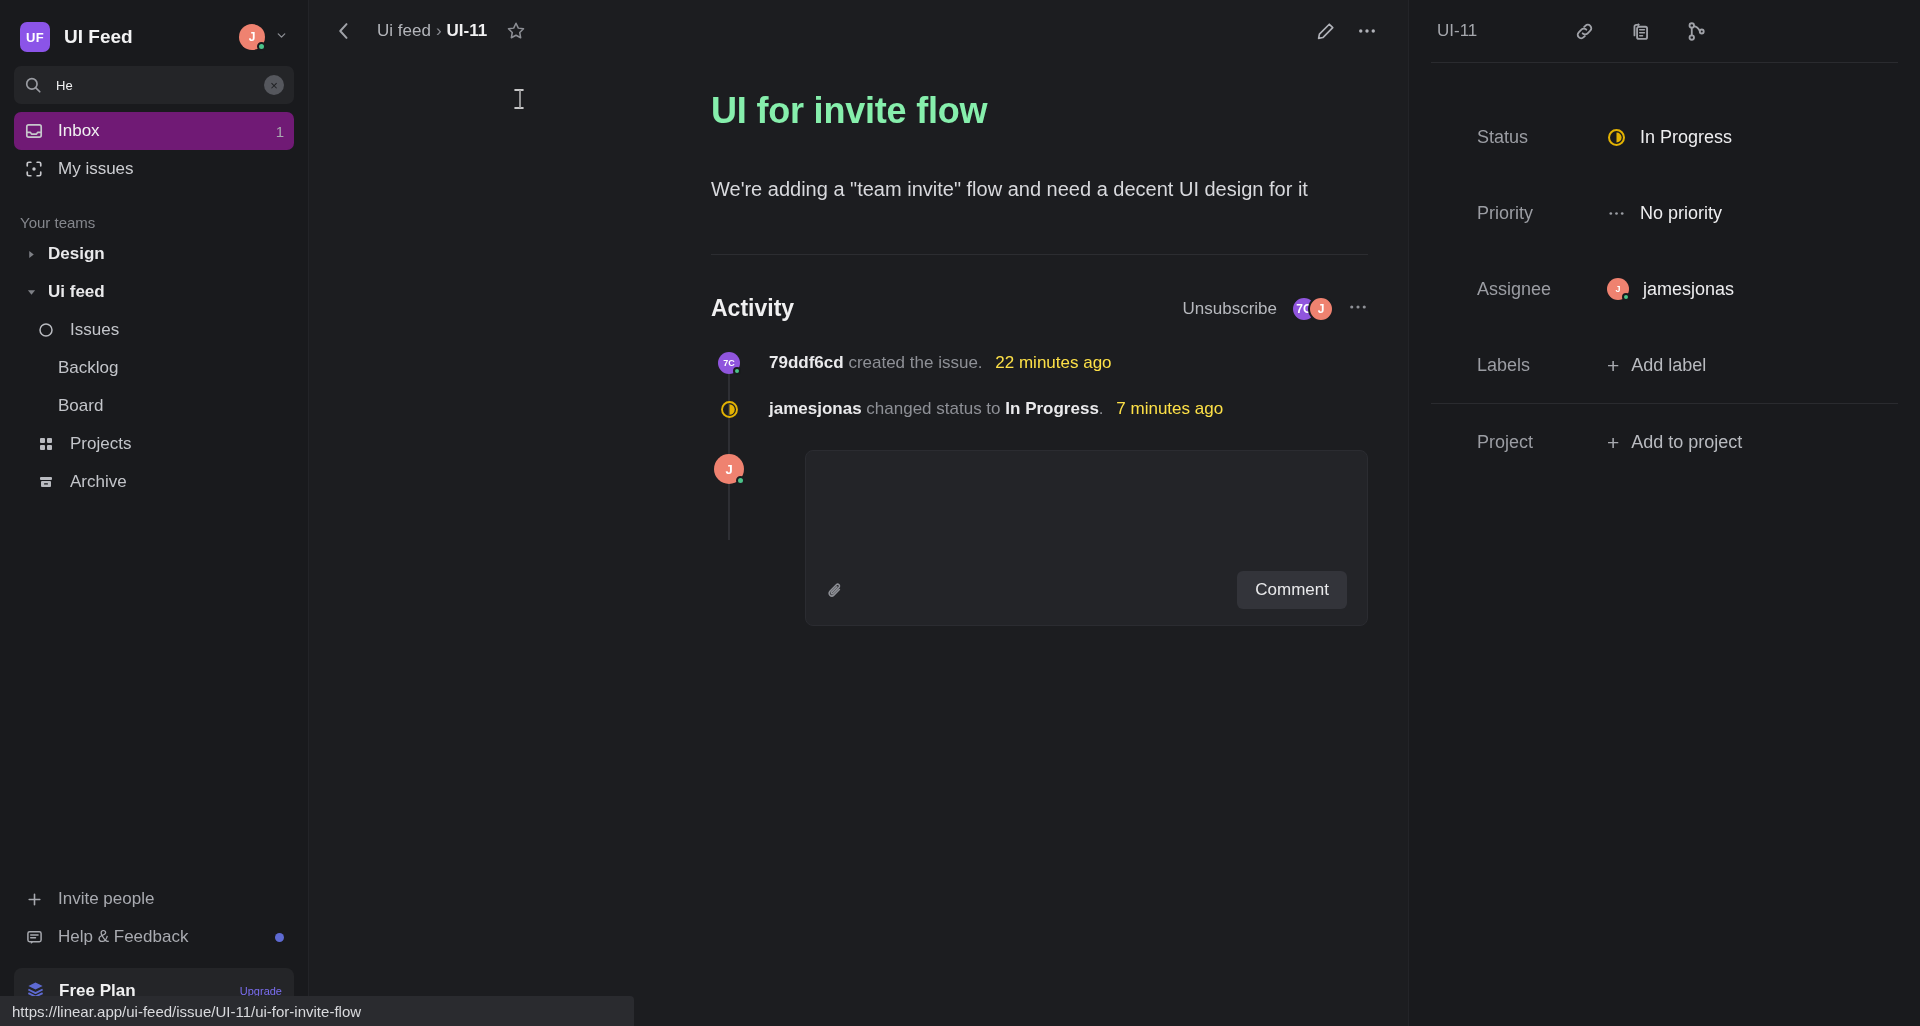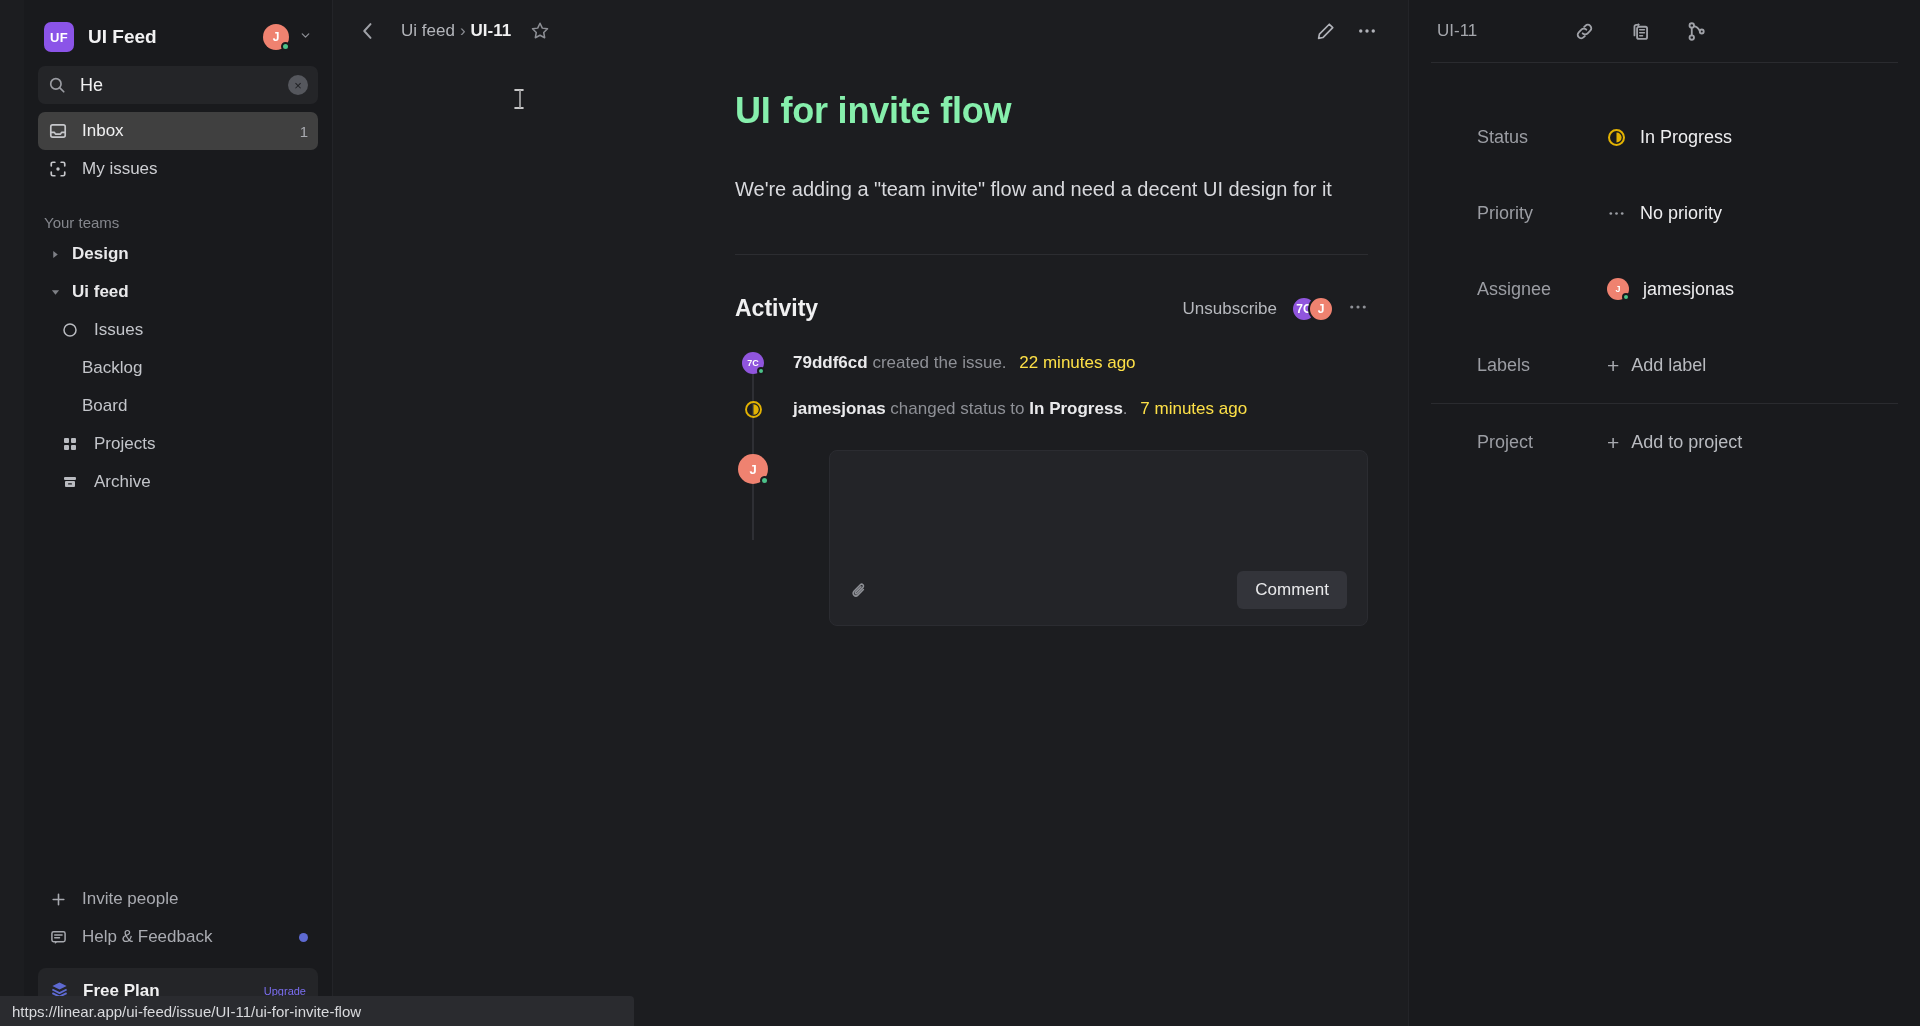--- a/index.html
+++ b/index.html
@@ -3,21 +3,21 @@
 <meta charset="utf-8">
 <style>
   * { box-sizing: border-box; margin: 0; padding: 0; }
   html, body {
     width: 1920px; height: 1026px;
     background: #1c1d20;
     font-family: "Liberation Sans", sans-serif;
     color: #e6e6e8;
     overflow: hidden;
   }
-  .app { display: flex; width: 1920px; height: 1026px; position: relative; padding-left: 24px; }
+  .app { display: flex; width: 1920px; height: 1026px; position: relative; }
 
   
   .sidebar {
     width: 308px; height: 1026px;
     background: #191a1d;
     display: flex; flex-direction: column;
     flex: 0 0 308px;
     position: relative;
   }
   .sb-top { padding: 14px 14px 0 14px; }
@@ -46,35 +46,35 @@
   .chev-down { color: #8b8d93; font-size: 13px; }
 
   .search-box {
     margin: 6px 14px 0 14px;
     height: 38px; border-radius: 7px;
     background: #242528;
     display: flex; align-items: center; padding: 0 10px;
   }
   .search-box .si { color: #9a9ca2; display:flex; }
   .search-input-txt {
-    flex: 1; margin-left: 14px; font-size: 18px; color: #f1f1f2;
+    flex: 1; margin-left: 14px; font-size: 13px; color: #f1f1f2;
   }
   .clear-btn {
     width: 20px; height: 20px; border-radius: 50%;
     background: #55575d; color: #1c1d20;
     display: flex; align-items: center; justify-content: center;
     font-size: 13px; line-height: 1; cursor: pointer;
   }
 
   .nav-item {
     height: 38px; margin: 0 14px; border-radius: 7px;
     display: flex; align-items: center; padding: 0 10px;
     color: #cdced2; font-size: 17px; cursor: pointer;
   }
-  .nav-item.active { background: #404040; color: #f0f0f1; }
+  .nav-item.active { background: #701a75; color: #f0f0f1; }
   .nav-item .ic { width: 20px; display: flex; align-items: center; justify-content: center; color: #c6c7cb; }
   .nav-item .lbl { margin-left: 14px; }
   .nav-item .count { margin-left: auto; font-size: 15px; color: #a8aab0; }
 
   .section-title {
     margin: 26px 14px 4px 20px;
     font-size: 15px; color: #85878d;
   }
   .team-row {
     height: 38px; margin: 0 14px; border-radius: 7px;

